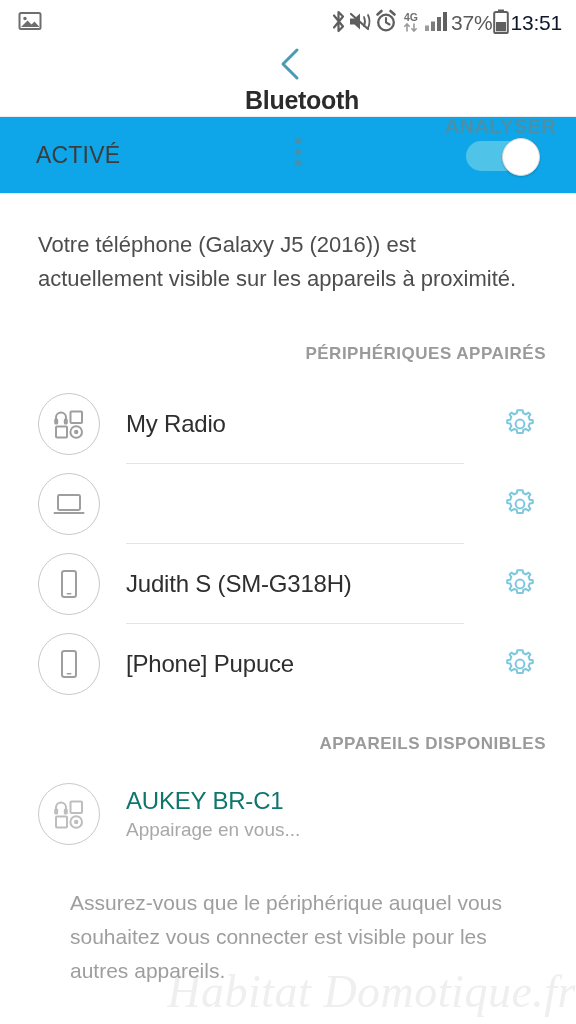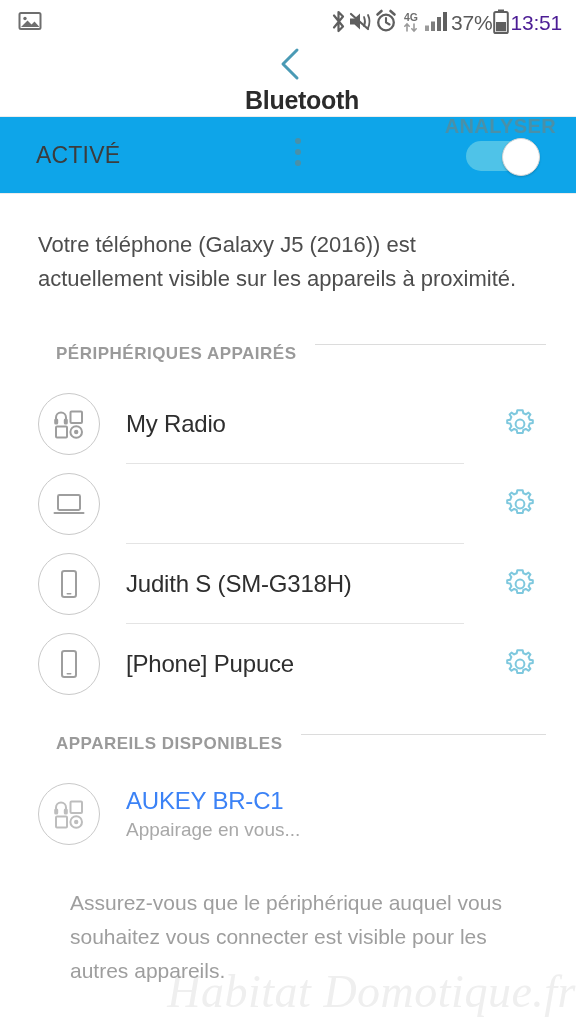--- a/index.html
+++ b/index.html
@@ -38,21 +38,21 @@
   }
   .sb-icon { display: block; }
   .battery-pct {
     font-size: 21px;
     color: #5a5a5a;
     letter-spacing: -0.2px;
     font-weight: 400;
   }
   .clock {
     font-size: 21px;
-    color: #4c1d95;
+    color: #0f172a;
     letter-spacing: -0.2px;
     font-weight: 400;
   }
 
   
   .app-bar {
     height: 70px;
     display: flex;
     align-items: center;
     padding: 0 20px 0 26px;
@@ -138,24 +138,25 @@
   .description {
     padding: 34px 40px 0 38px;
     font-size: 22px;
     line-height: 1.55;
     color: #4d4d4d;
   }
 
   
   .section-head {
     display: flex;
-    align-items: flex-start;
+    align-items: flex-end;
     padding: 0 30px 0 56px;
     margin-top: 48px;
     height: 30px;
+    flex-direction: column;
   }
   .section-head.tight { margin-top: 30px; }
   .section-head .label {
     font-size: 17px;
     font-weight: bold;
     color: #9a9a9a;
     letter-spacing: 0.5px;
     white-space: nowrap;
   }
   .section-head .rule {
@@ -191,21 +192,21 @@
     display: flex;
     flex-direction: column;
     justify-content: center;
     position: relative;
   }
   .device-name {
     font-size: 24px;
     color: #2e2e2e;
     letter-spacing: -0.2px;
   }
-  .device-row.dim .device-name { color: #3b82f6; }
+  .device-row.dim .device-name { color: #0f766e; }
   .device-sub {
     font-size: 19px;
     color: #a8a8a8;
     margin-top: 4px;
   }
   .row-divider {
     position: absolute;
     left: 0; right: 30px;
     bottom: 0;
     height: 1px;

